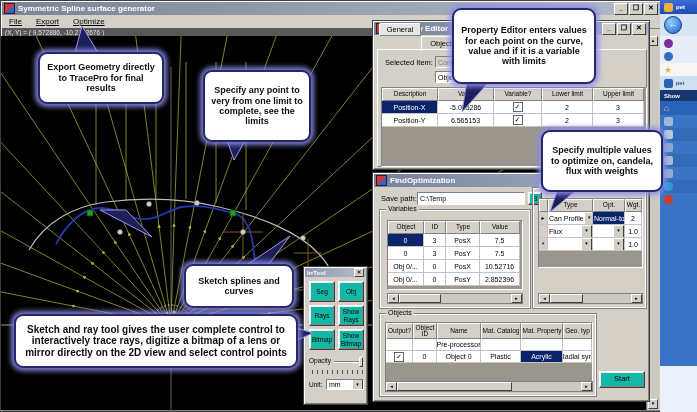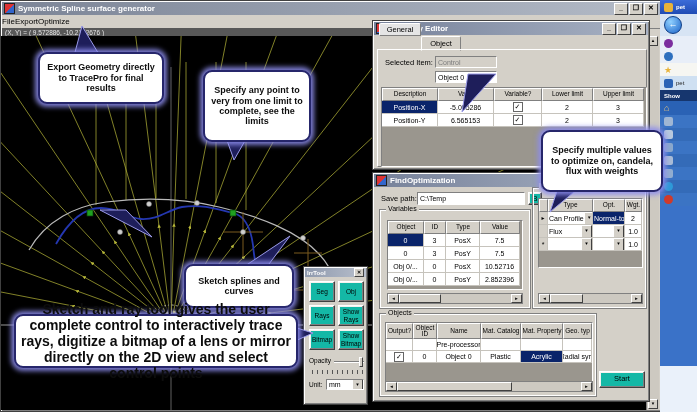--- a/index.html
+++ b/index.html
@@ -14,21 +14,21 @@
             display:flex;align-items:center;padding:0 2px;color:#fff;
             font-size:8px;font-weight:bold;white-space:nowrap;overflow:hidden;}
   .titlebar .ticon{width:9px;height:9px;margin-right:3px;flex:0 0 auto;
             background:linear-gradient(135deg,#d33 50%,#36c 50%);border:1px solid #222;}
   .tbtns{margin-left:auto;display:flex;gap:1px;}
   .tbtn{width:12px;height:10px;background:#d4d0c8;border:1px solid;
         border-color:#fff #404040 #404040 #fff;font-size:7px;line-height:8px;
         text-align:center;color:#000;font-weight:bold;}
   .menubar{position:absolute;display:flex;align-items:center;background:#d4d0c8;
            border-bottom:1px solid #808080;font-size:8px;color:#000;}
-  .menuitem{padding:1px 0;}
+  .menuitem{padding:1px 7px;text-decoration:underline;}
   .coordbar{position:absolute;background:#585858;color:#e6e6e6;font-size:6.5px;
             display:flex;align-items:center;padding-left:3px;border-bottom:1px solid #333;}
   
   .lbl{font-size:7.5px;color:#000;white-space:nowrap;}
   .input{background:#fff;border:1px solid;border-color:#808080 #fff #fff #808080;
          font-size:7px;display:flex;align-items:center;padding:0 2px;color:#000;
          white-space:nowrap;overflow:hidden;}
   .input.disabled{background:#d4d0c8;color:#7d7d7d;}
   .btn{background:#14b8a6;border:1px solid;border-color:#fff #404040 #404040 #fff;
        box-shadow:inset -1px -1px 0 #808080,inset 1px 1px 0 #f4f3ef;
@@ -476,16 +476,17 @@
     <polygon points="100,210 126,210 152,237" fill="#1e1e5a" stroke="#9a9ae8" stroke-width="1"></polygon>
     <polygon points="242,268 266,268 290,236" fill="#1e1e5a" stroke="#9a9ae8" stroke-width="1"></polygon>
     <polygon points="284,324 284,346 313,333" fill="#1e1e5a" stroke="#9a9ae8" stroke-width="1"></polygon>
     <polygon points="468,74 496,74 462,112" fill="#1e1e5a" stroke="#9a9ae8" stroke-width="1"></polygon>
     <polygon points="560,182 586,182 550,212" fill="#1e1e5a" stroke="#9a9ae8" stroke-width="1"></polygon>
   </svg>
 
   <div class="callout" style="left:38px;top:52px;width:114px;height:44px;">Export Geometry directly to TracePro for final results</div>
   <div class="callout" style="left:203px;top:70px;width:96px;height:64px;">Specify any point to very from one limit to complete, see the limits</div>
   <div class="callout" style="left:184px;top:264px;width:98px;height:36px;">Sketch splines and curves</div>
-  <div class="callout" style="left:14px;top:314px;width:272px;height:46px;font-size:14px;">Sketch and ray tool gives the user complete control to interactively trace rays, digitize a bitmap of a lens or mirror directly on the 2D view and select control points</div>
+  <div class="callout" style="left:14px;top:314px;width:272px;height:46px;font-size:10px;">Sketch and ray tool gives the user complete control to interactively trace rays, digitize a bitmap of a lens or mirror directly on the 2D view and select control points</div>
+  <div class="callout" style="left:452px;top:8px;width:132px;height:68px;">Property Editor enters values for each point on the curve, value and if it is a variable with limits</div>
   <div class="callout" style="left:541px;top:130px;width:110px;height:54px;">Specify multiple values to optimize on, candela, flux with weights</div>
 
 </div>
 
 </body></html>

